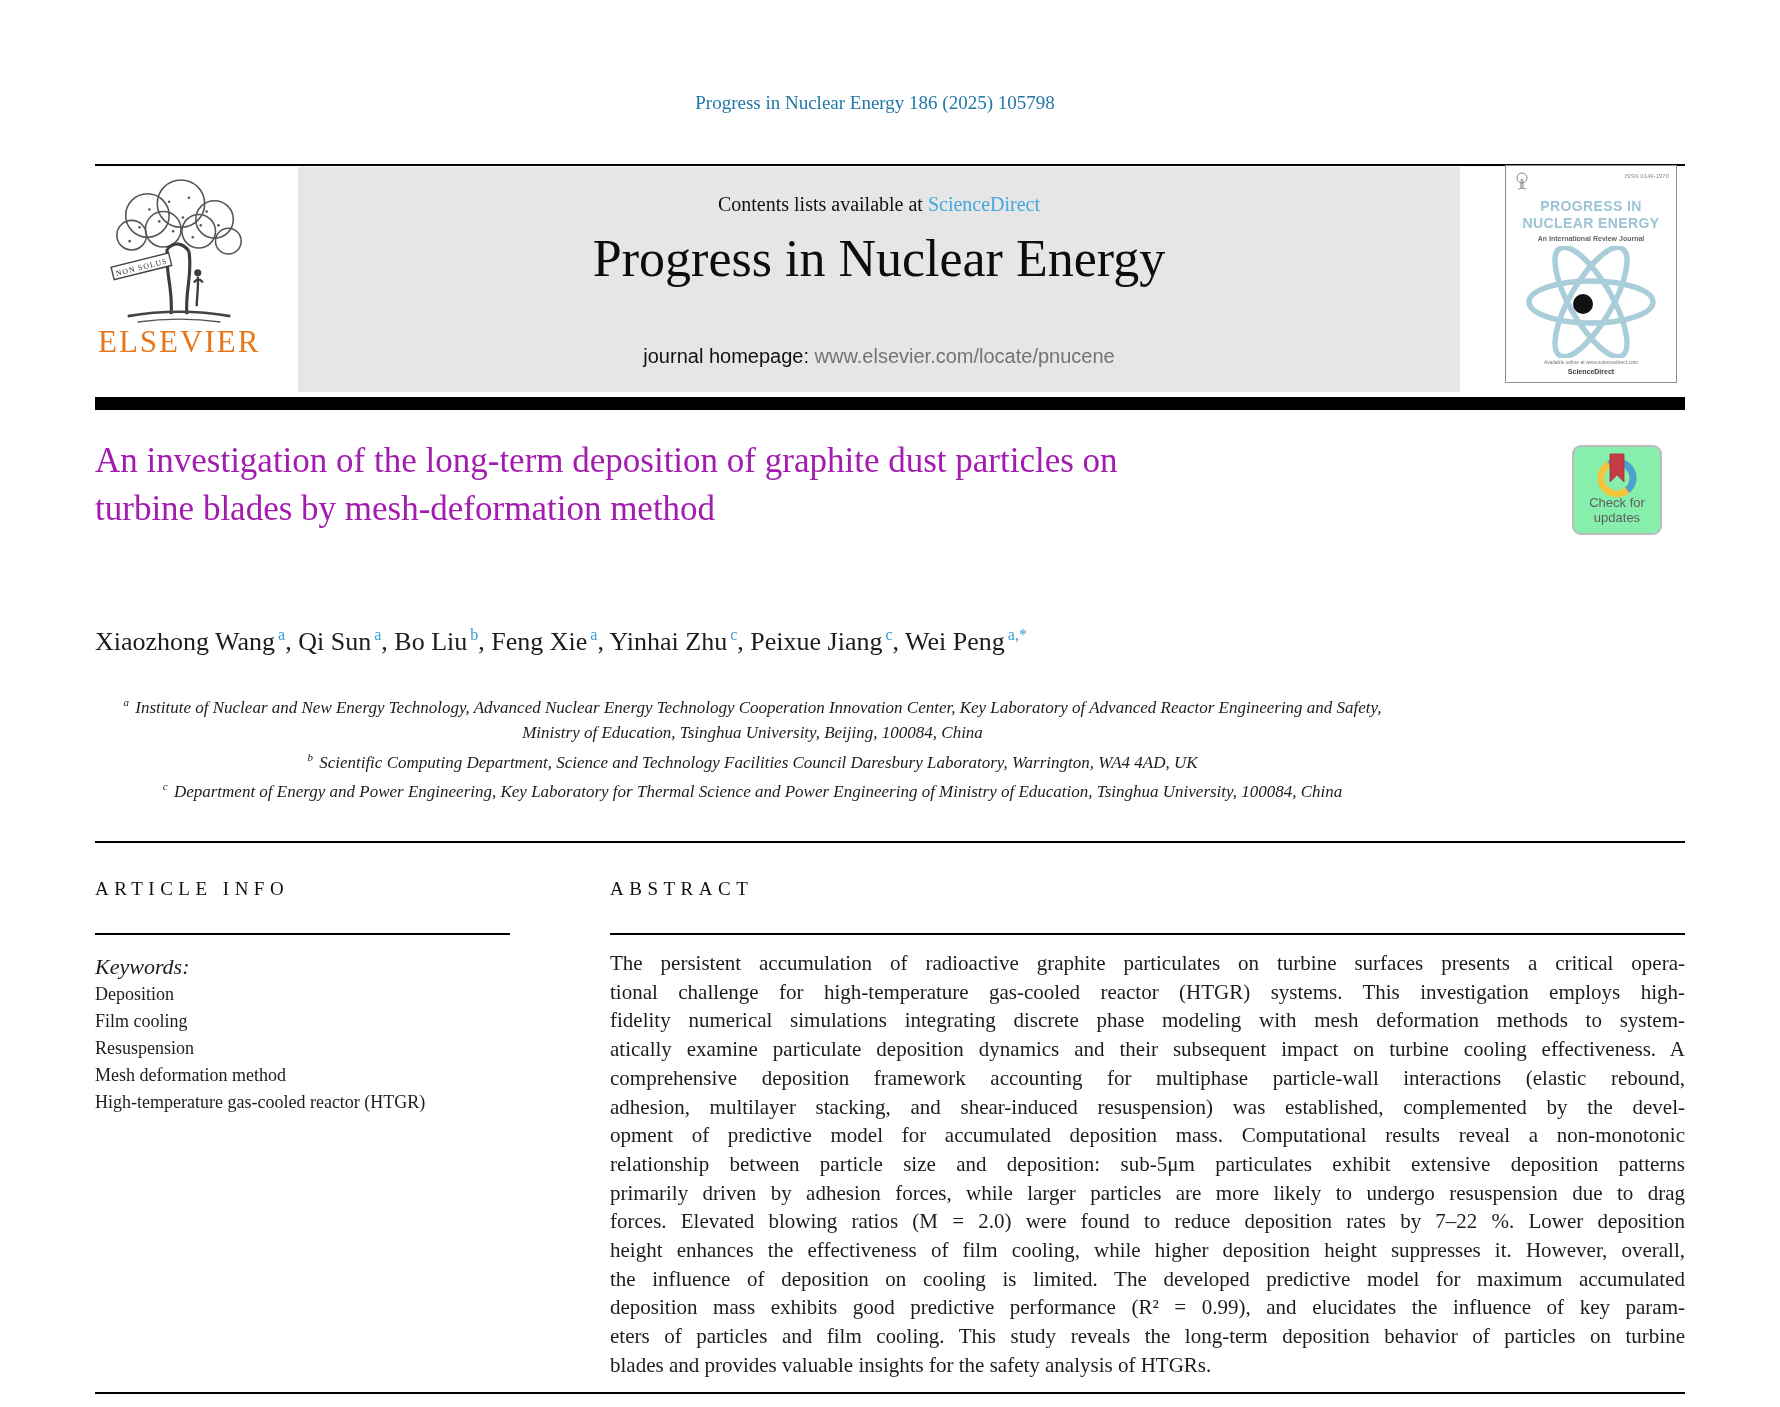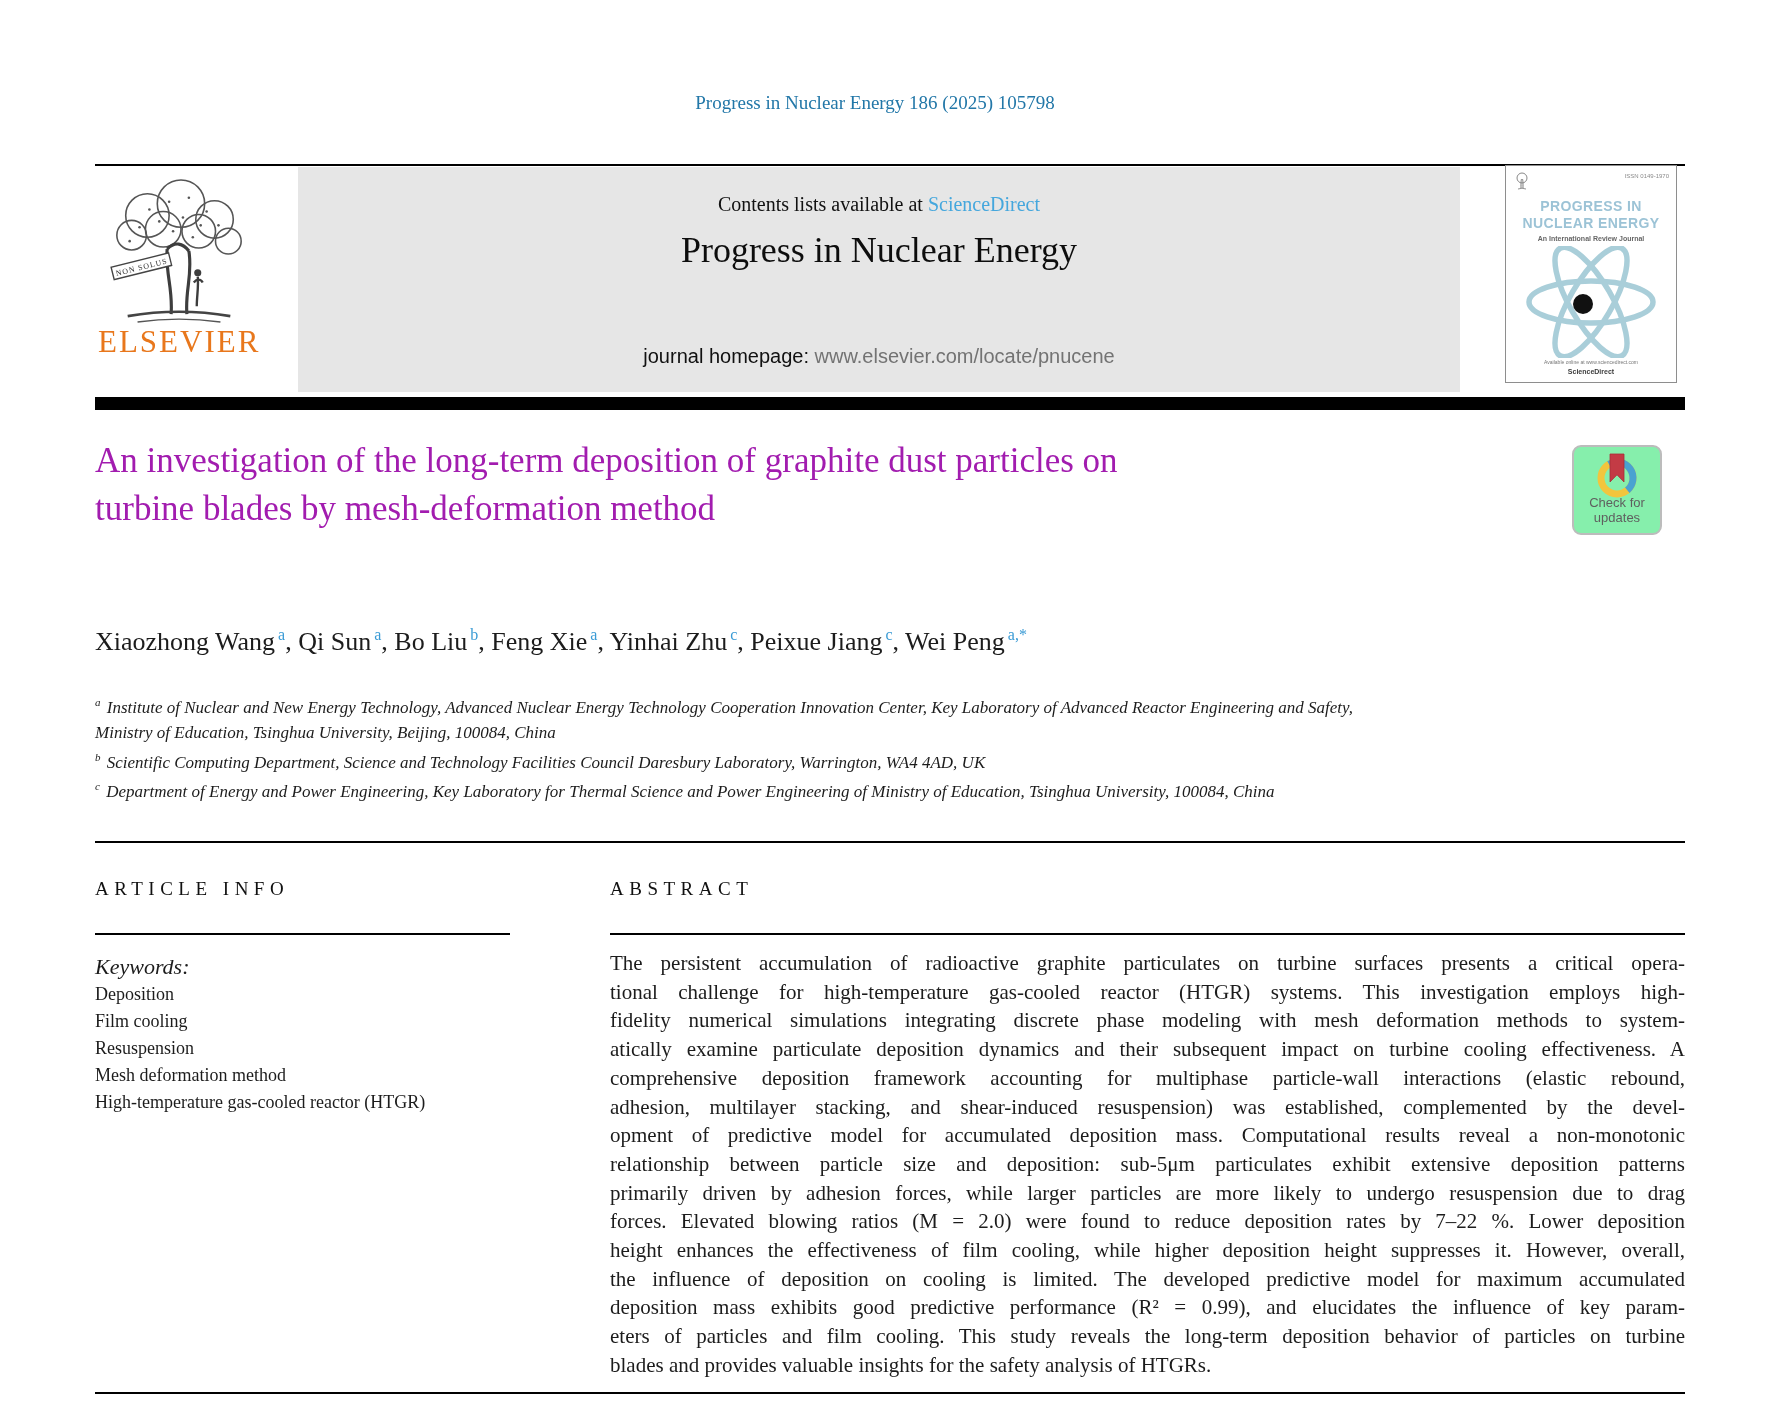--- a/index.html
+++ b/index.html
@@ -18,21 +18,21 @@
   .bar-thick{position:absolute;left:95px;top:397px;width:1590px;height:13px;background:#000;}
 
   .logo-block{position:absolute;left:98px;top:176px;width:162px;height:178px;text-align:center;}
   .elsevier-word{font-size:31px;letter-spacing:2px;color:#e8771c;margin-top:-6px;
                  font-family:"Liberation Serif",serif;}
 
   .banner{position:absolute;left:298px;top:167px;width:1162px;height:225px;background:#e6e6e6;}
   .contents-line{position:absolute;top:26px;left:0;right:0;text-align:center;font-size:20px;color:#111;}
   .sd-link{color:#45a7dd;text-decoration:none;}
   .journal-title{position:absolute;top:62px;left:0;right:0;text-align:center;
-                 font-size:36px;color:#0d0d0d;}
+                 font-size:52px;color:#0d0d0d;}
   .homepage-line{position:absolute;top:178px;left:0;right:0;text-align:center;
                  font-size:20px;color:#111;font-family:"Liberation Sans","DejaVu Sans",sans-serif;}
   .hp-link{color:#737373;text-decoration:none;}
 
   .cover{position:absolute;left:1505px;top:165px;width:172px;height:218px;background:#fff;
          border:1px solid #8e8e8e;box-sizing:border-box;}
   .cover-issn{position:absolute;top:7px;right:7px;font-size:6px;color:#8a8a8a;
               font-family:"Liberation Sans",sans-serif;}
   .cover-minilogo{position:absolute;top:6px;left:8px;}
   .cover-title{position:absolute;top:32px;left:0;right:0;text-align:center;
@@ -54,21 +54,21 @@
   .badge svg{margin-top:4px;}
 
   .title{position:absolute;left:95px;top:437px;width:1420px;margin:0;font-weight:400;
          font-size:35px;line-height:48px;color:#a21caf;}
 
   .authors{position:absolute;left:95px;top:626px;width:1500px;font-size:26px;color:#1c1c1c;}
   .authors sup{font-size:16px;color:#3a9bd5;margin-left:3px;}
 
   .affiliations{position:absolute;left:95px;top:690px;width:1315px;font-style:italic;
                 font-size:17px;line-height:25px;color:#1c1c1c;}
-  .aff{margin:0;}
+  .aff{margin:0;text-align:center;}
   .aff sup{font-size:11px;margin-right:2px;}
 
   .col-header{position:absolute;top:878px;font-size:19px;letter-spacing:5.5px;color:#111;}
   .info-header{left:95px;}
   .abs-header{left:610px;}
 
   .kw-label{position:absolute;left:95px;top:954px;font-style:italic;font-size:22px;color:#1c1c1c;}
   .kw-list{position:absolute;left:95px;top:981px;width:420px;font-size:18px;line-height:27px;color:#1c1c1c;}
 
   .abs-block{position:absolute;left:610px;top:949px;width:1075px;font-size:21px;

